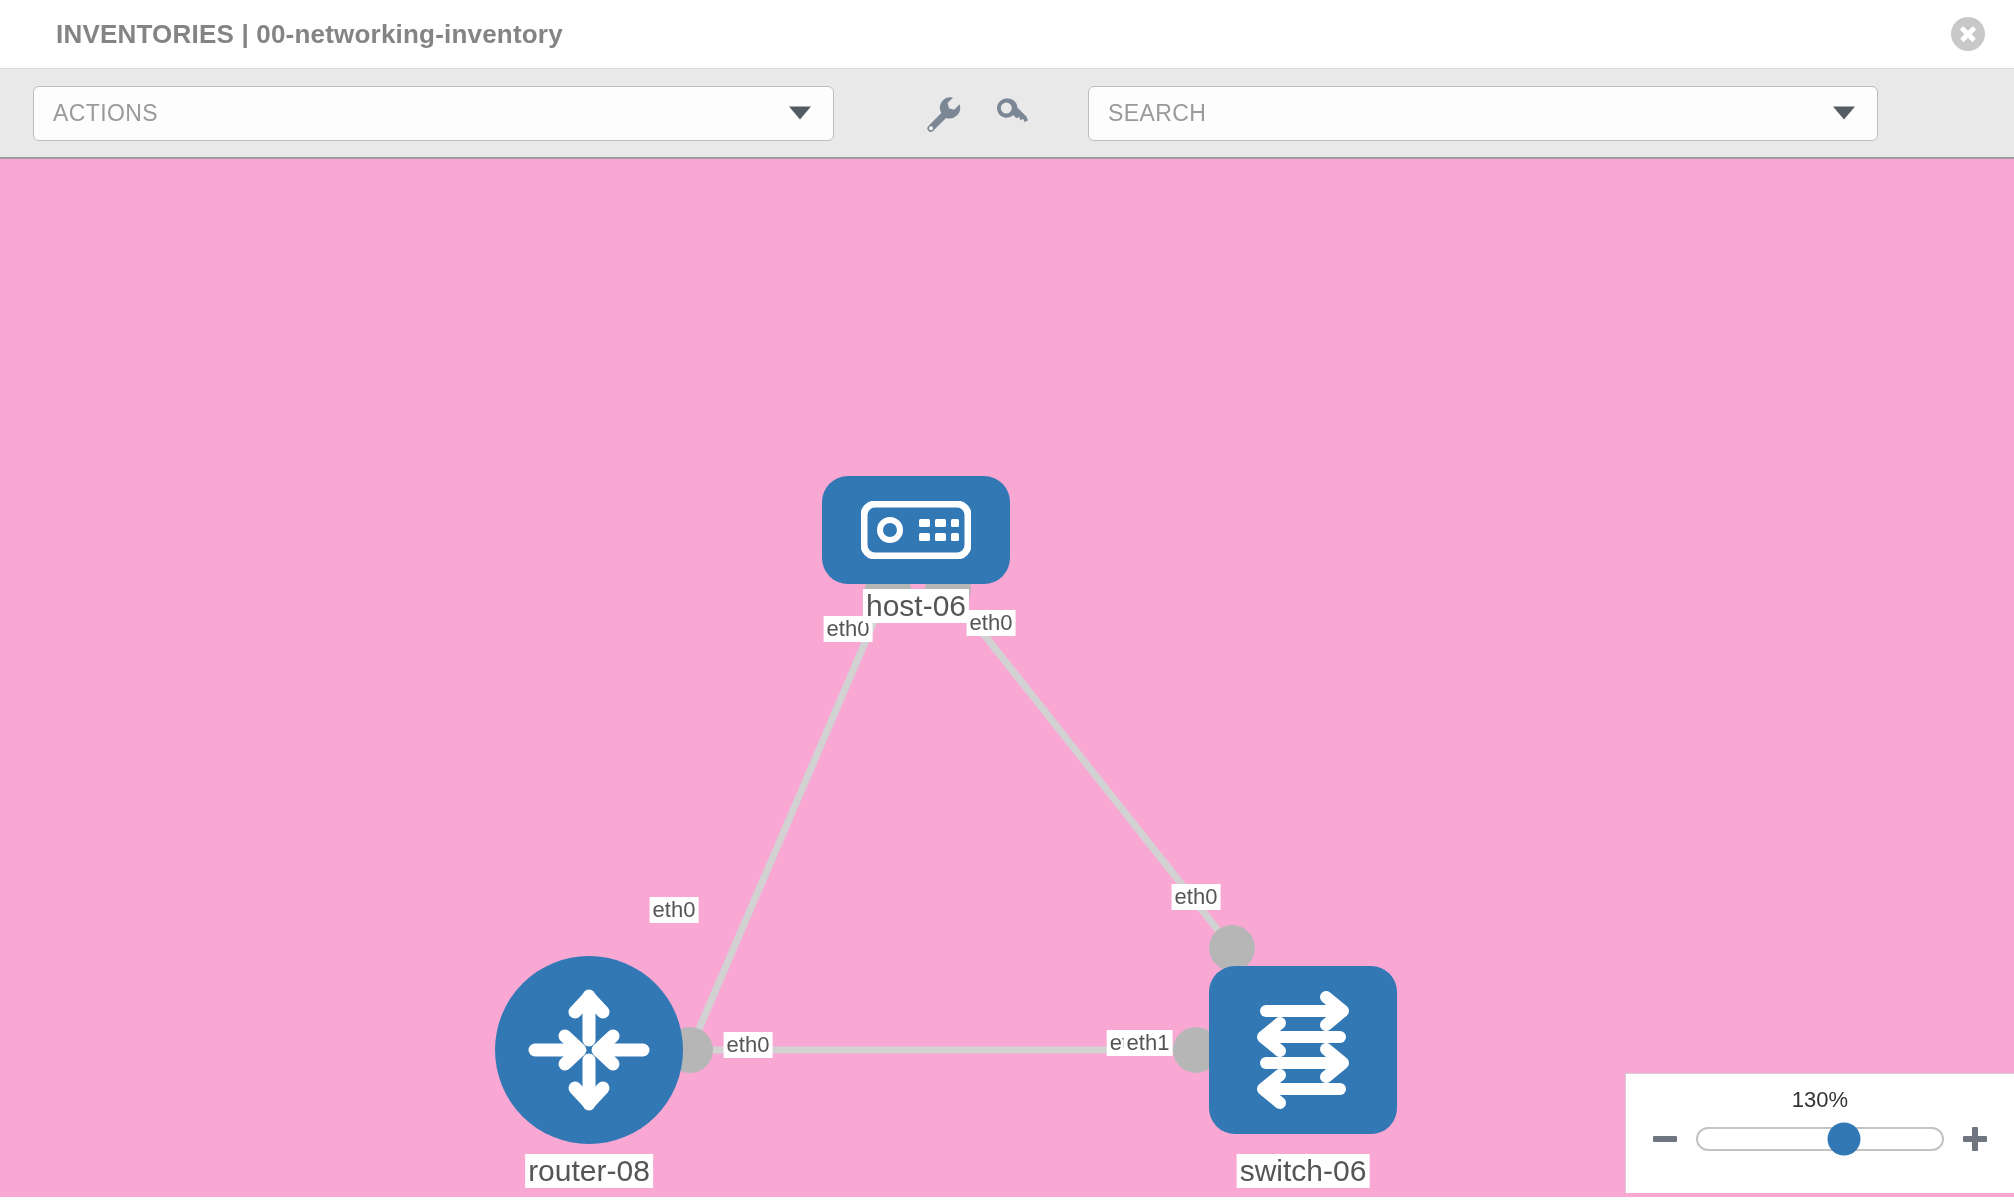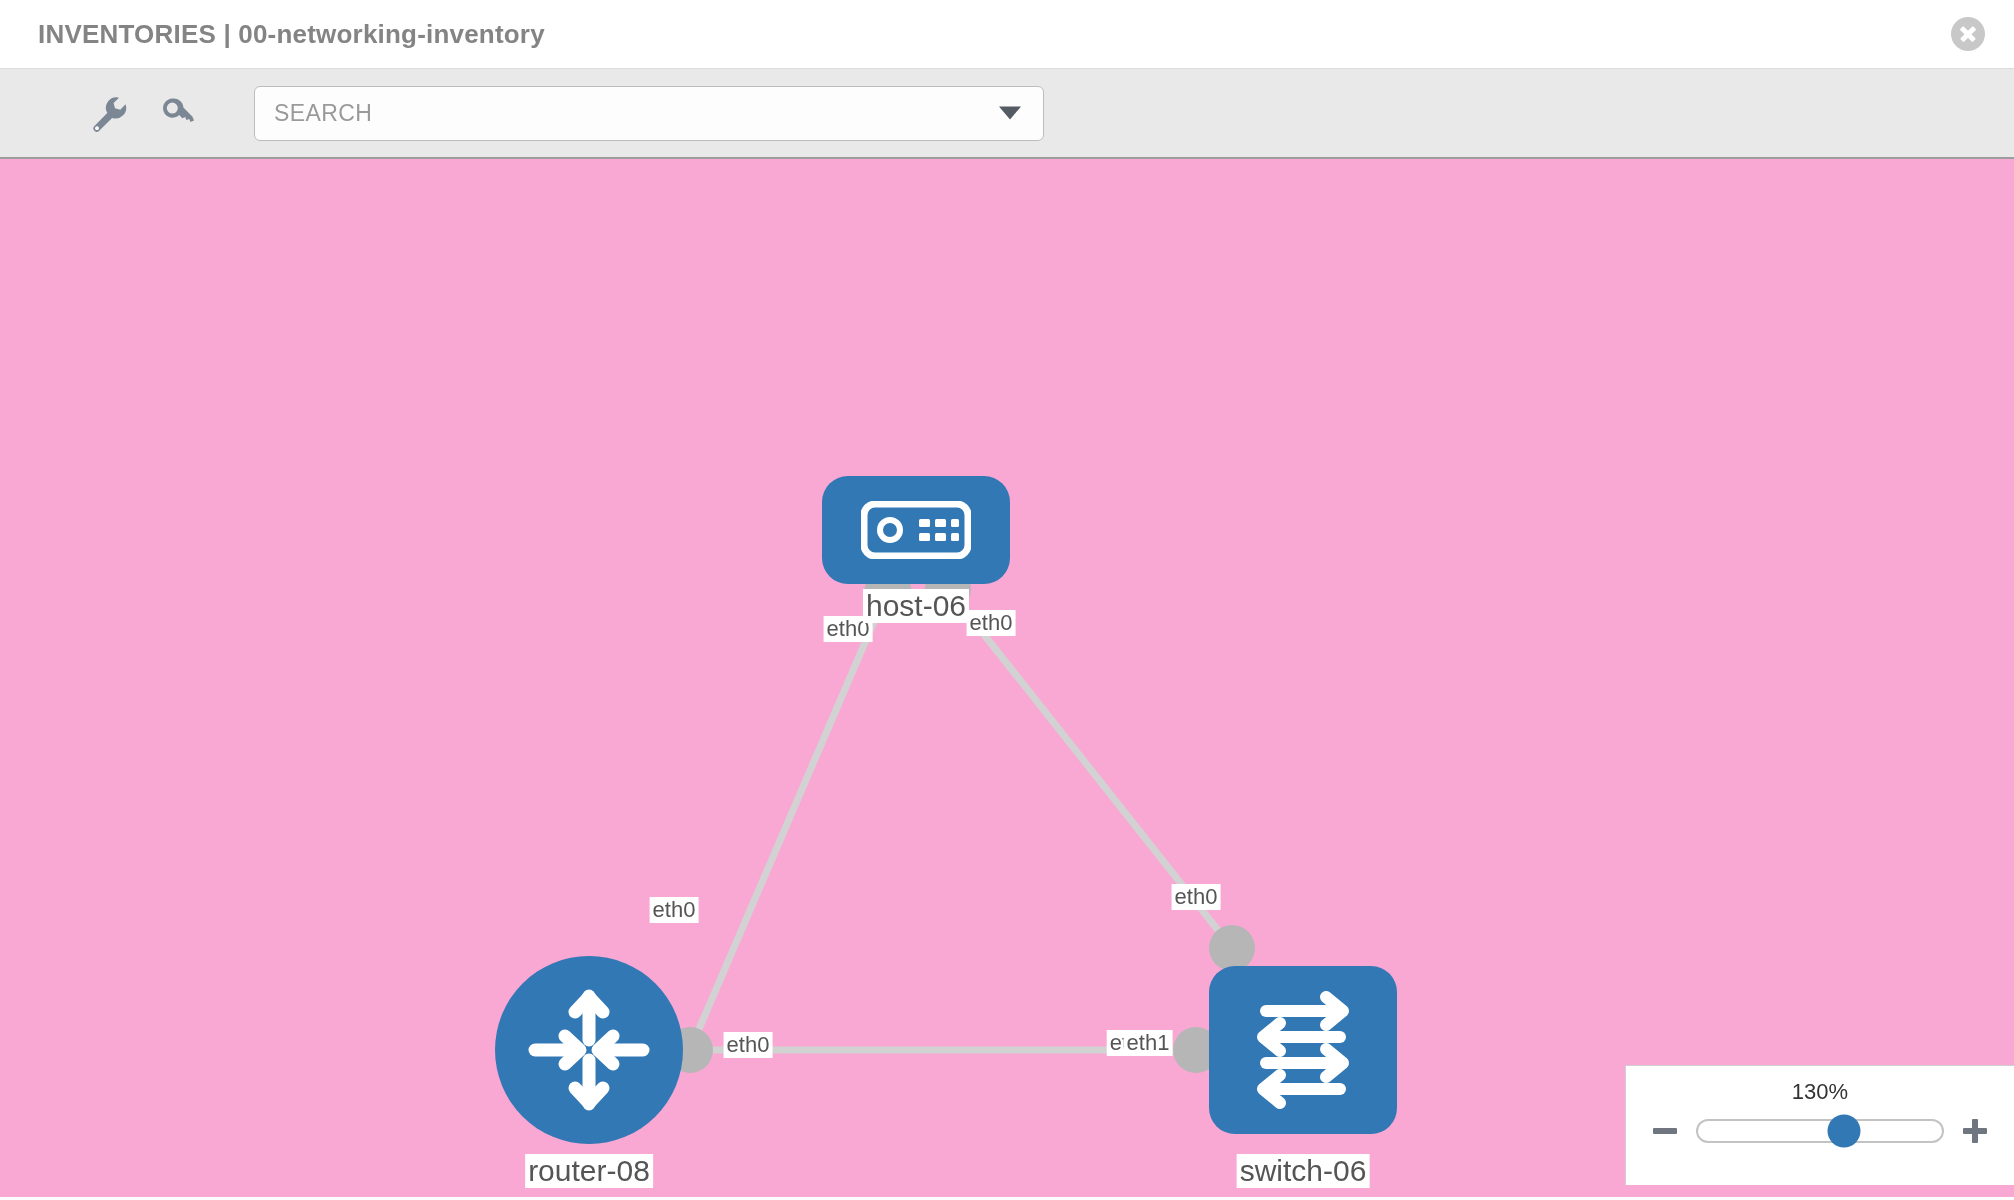--- a/index.html
+++ b/index.html
@@ -13,21 +13,21 @@
 
   
   .header {
     position: relative;
     height: 68px;
     background: #ffffff;
     display: flex;
     align-items: center;
   }
   .page-title {
-    margin-left: 38px;
+    margin-left: 56px;
     font-size: 26px;
     font-weight: bold;
     color: #848484;
     letter-spacing: 0.2px;
     white-space: nowrap;
   }
   .close-btn {
     position: absolute;
     right: 29px;
     top: 50%;
@@ -150,21 +150,21 @@
     color: #555555;
     background: #ffffff;
     padding: 0 3px;
     white-space: nowrap;
     z-index: 6;
   }
 
   
   .zoom-panel {
     position: absolute;
-    right: 0; bottom: 12px;
+    right: 0; bottom: 4px;
     width: 389px; height: 120px;
     background: #ffffff;
     border: 1px solid #cfcfcf;
     border-right: none; border-bottom: none;
     z-index: 20;
   }
   .zoom-value {
     text-align: center;
     font-size: 22px;
     color: #333333;
@@ -223,20 +223,24 @@
 </head>
 <body>
 
 <div class="header">
   <div class="page-title">INVENTORIES | 00-networking-inventory</div>
   <div class="close-btn"></div>
 </div>
 
 <div class="toolbar">
 
+  <div class="dropdown" id="actions-dropdown">
+    <span class="label">ACTIONS</span>
+    <span class="caret"></span>
+  </div>
 
   <div class="icon-btn" id="wrench-btn">
     <svg width="42" height="42" viewBox="0 0 42 42" aria-hidden="true">
       <path d="M29.5 5.2a10.6 10.6 0 0 0-9.2 15.9L7.4 34a3.4 3.4 0 0 0 0 4.8 3.4 3.4 0 0 0 4.8 0l12.9-12.9a10.6 10.6 0 0 0 13.5-13.6l-5.4 5.4-5.2-1.4-1.4-5.2 5.4-5.4a10.6 10.6 0 0 0-2.5-.5z" fill="#7c8795"></path>
       <circle cx="10" cy="36.2" r="1.9" fill="#ffffff"></circle>
     </svg>
   </div>
 
   <div class="icon-btn" id="key-btn">
     <svg width="42" height="42" viewBox="0 0 42 42" aria-hidden="true">

